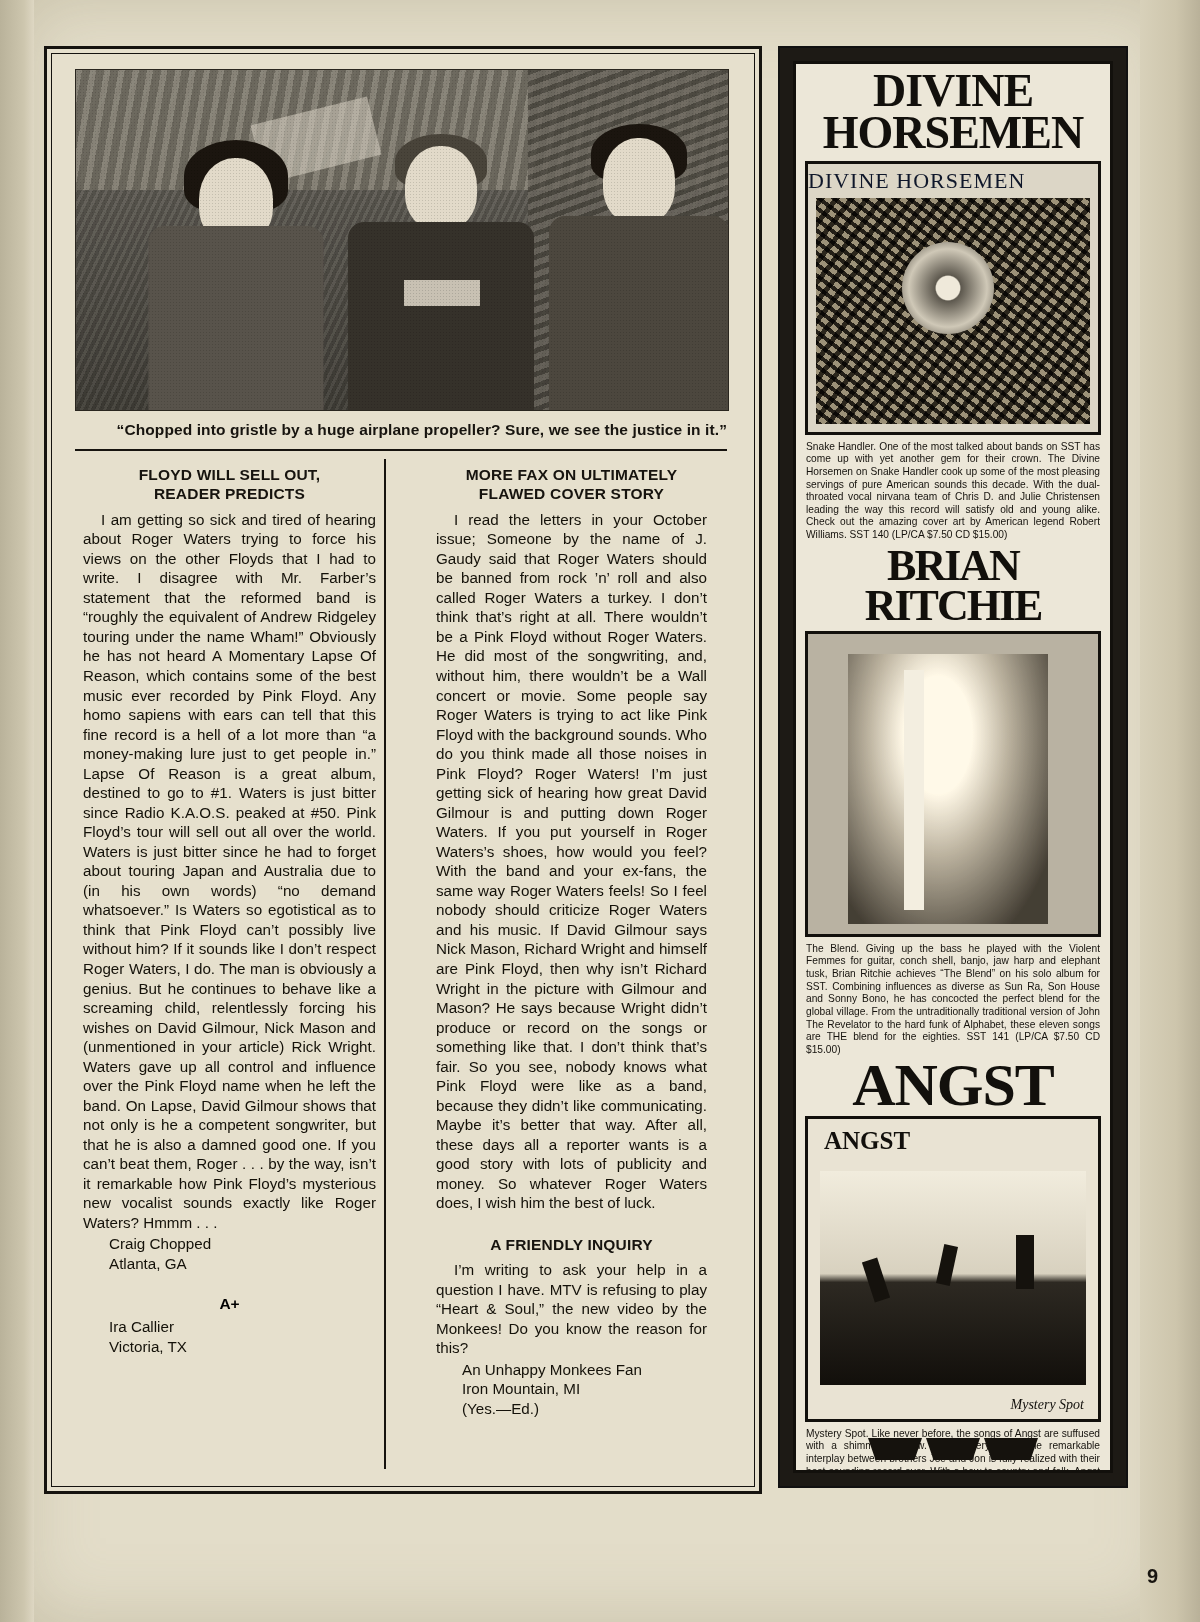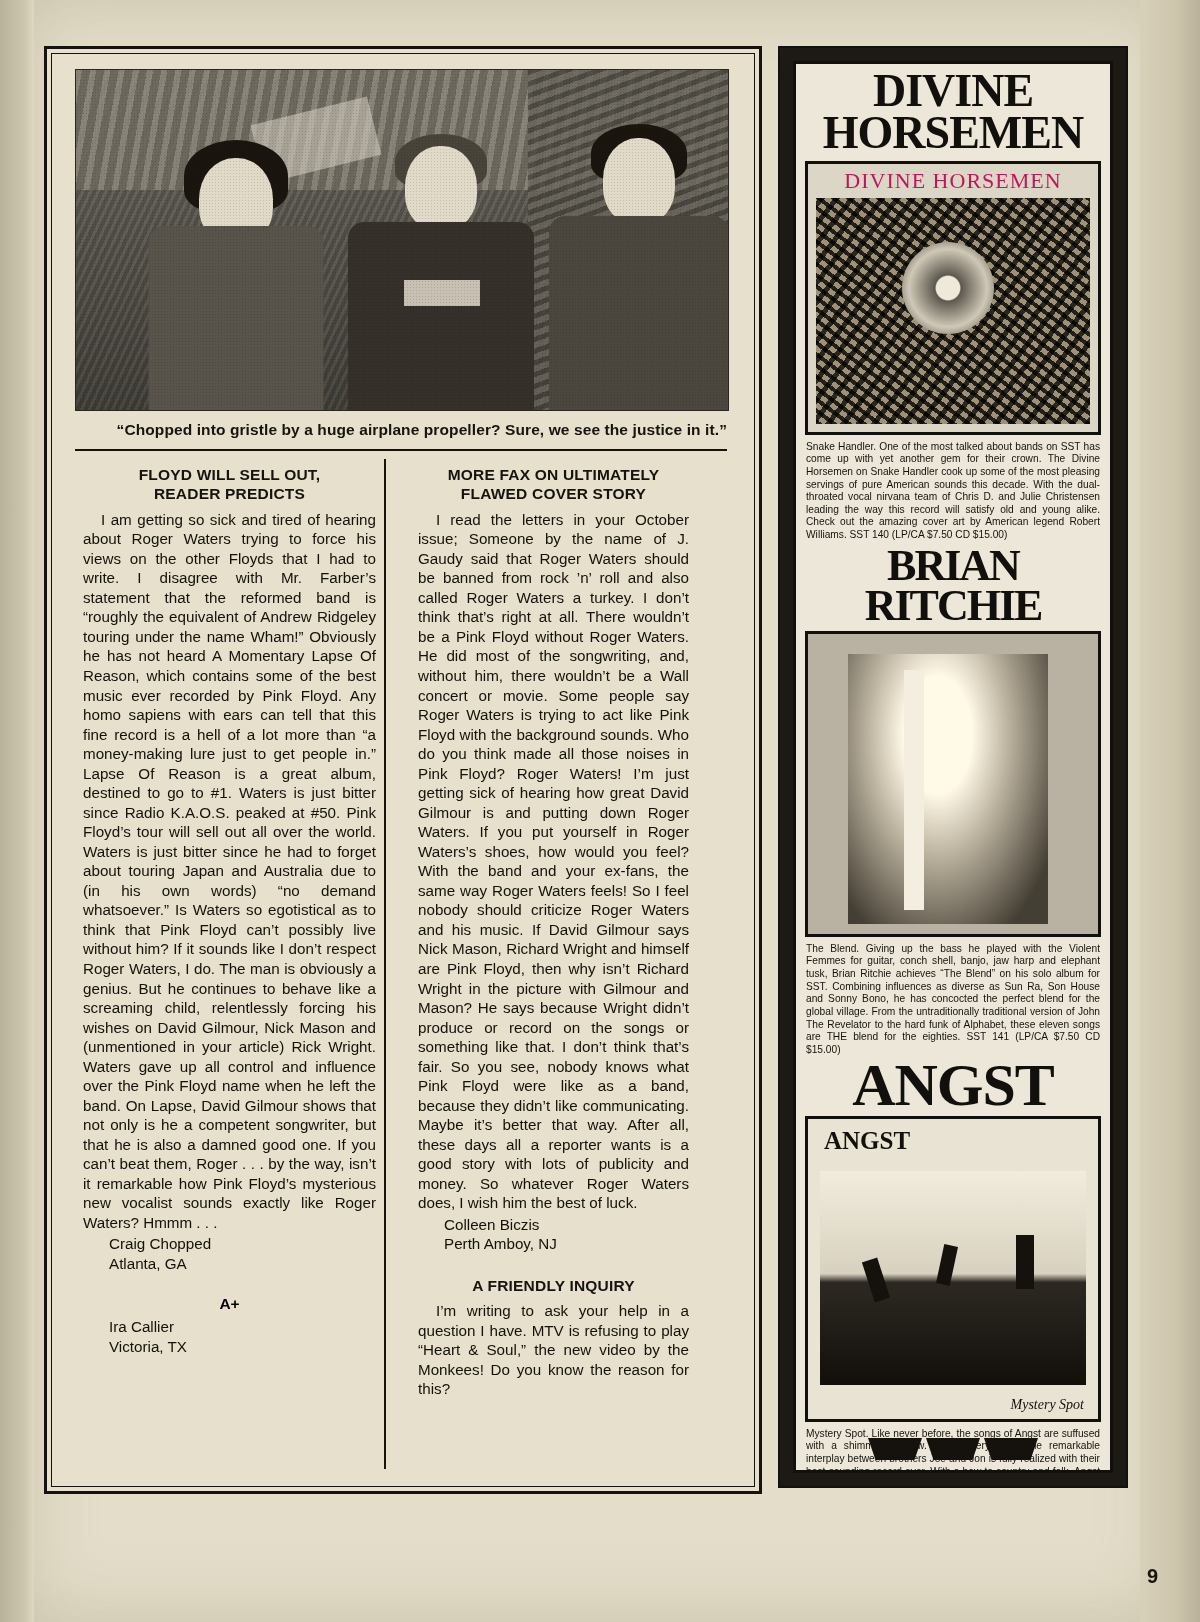--- a/index.html
+++ b/index.html
@@ -96,21 +96,21 @@
     text-align:right;font-weight:bold;font-size:15.5px;color:#17140f;
     letter-spacing:.1px;
   }
   .rule{
     position:absolute;left:28px;top:400px;width:652px;height:2px;background:#17140f;
   }
 
   
   .cols{
     position:absolute;left:28px;top:410px;width:652px;height:1010px;
-    display:flex;gap:0;
+    display:flex;gap:18px;
   }
   .col{width:311px;padding:0 8px;box-sizing:border-box;}
   .col.left{border-right:2px solid #17140f;}
   .col.right{padding-left:32px;}
   .hd{
     text-align:center;font-weight:bold;font-size:15.5px;color:#16130e;
     line-height:1.25;margin:6px 0 6px;letter-spacing:.2px;
   }
   .bodytext{
     font-size:15.2px;line-height:1.285;color:#141109;
@@ -142,22 +142,22 @@
     font-family:"Liberation Serif", serif;
     font-weight:bold;text-align:center;color:#12100c;
     letter-spacing:-1px;line-height:.92;
   }
   .dh{font-size:46px;padding-top:6px;}
   .coverbox{
     margin:6px auto 0;width:290px;height:268px;
     border:3px solid #12100c;background:#dcd6c6;position:relative;overflow:hidden;
   }
   .cover-label{
-    font-family:"Liberation Serif",serif;font-size:22px;text-align:center;
-    letter-spacing:1px;padding-top:4px;color:#be185d;
+    font-family:"Liberation Serif",serif;font-size:22px;
+    letter-spacing:1px;padding-top:4px;color:#0f172a;
   }
   .collage{
     position:absolute;left:8px;top:34px;right:8px;bottom:8px;
     background:
       repeating-linear-gradient(37deg,#2b2720 0 4px,#bdb6a4 4px 9px),
       repeating-linear-gradient(-52deg,#3a352c 0 5px,#d3ccbb 5px 12px);
     background-blend-mode:multiply;
   }
   .collage .disc{
     position:absolute;left:86px;top:44px;width:92px;height:92px;border-radius:50%;
@@ -280,31 +280,32 @@
         </div>
       </div>
 
       <div class="col right">
         <div class="hd">
           <div>MORE FAX ON ULTIMATELY</div>
           <div>FLAWED COVER STORY</div>
         </div>
         <div class="bodytext">
           <p>I read the letters in your October issue; Someone by the name of J. Gaudy said that Roger Waters should be banned from rock ’n’ roll and also called Roger Waters a turkey. I don’t think that’s right at all. There wouldn’t be a Pink Floyd without Roger Waters. He did most of the songwriting, and, without him, there wouldn’t be a Wall concert or movie. Some people say Roger Waters is trying to act like Pink Floyd with the background sounds. Who do you think made all those noises in Pink Floyd? Roger Waters! I’m just getting sick of hearing how great David Gilmour is and putting down Roger Waters. If you put yourself in Roger Waters’s shoes, how would you feel? With the band and your ex-fans, the same way Roger Waters feels! So I feel nobody should criticize Roger Waters and his music. If David Gilmour says Nick Mason, Richard Wright and himself are Pink Floyd, then why isn’t Richard Wright in the picture with Gilmour and Mason? He says because Wright didn’t produce or record on the songs or something like that. I don’t think that’s fair. So you see, nobody knows what Pink Floyd were like as a band, because they didn’t like communicating. Maybe it’s better that way. After all, these days all a reporter wants is a good story with lots of publicity and money. So whatever Roger Waters does, I wish him the best of luck.</p>
-          <div class="sig">
-            <div>Colleen Biczis</div>
-            <div>Perth Amboy, NJ</div>
-          </div>
         </div>
 
         <div class="gap"></div>
 
         <div class="hd">A FRIENDLY INQUIRY</div>
         <div class="bodytext">
           <p>I’m writing to ask your help in a question I have. MTV is refusing to play “Heart &amp; Soul,” the new video by the Monkees! Do you know the reason for this?</p>
+          <div class="sig">
+            <div>An Unhappy Monkees Fan</div>
+            <div>Iron Mountain, MI</div>
+            <div>(Yes.—Ed.)</div>
+          </div>
         </div>
       </div>
 
     </div>
   </div>
 
   <div class="ad">
     <div class="ad-inner">
 
       <div class="ad-title dh">

